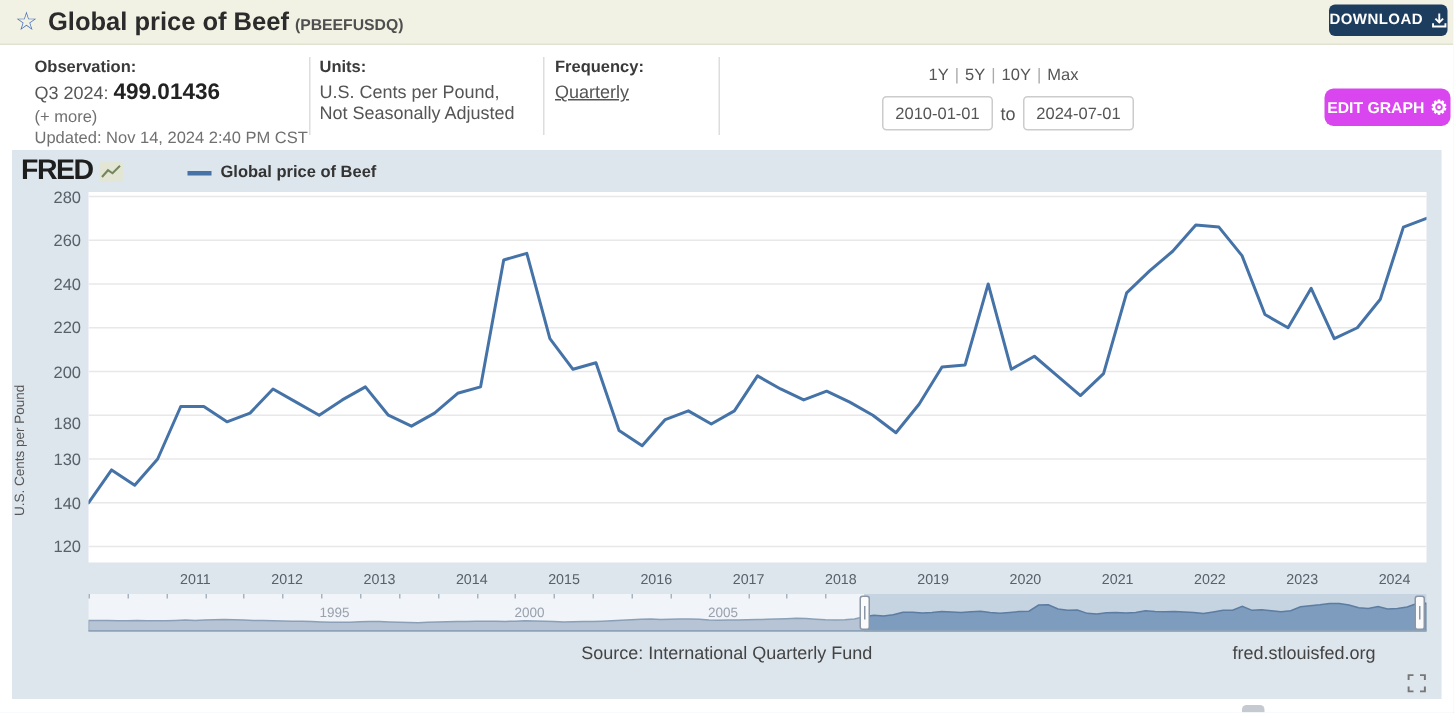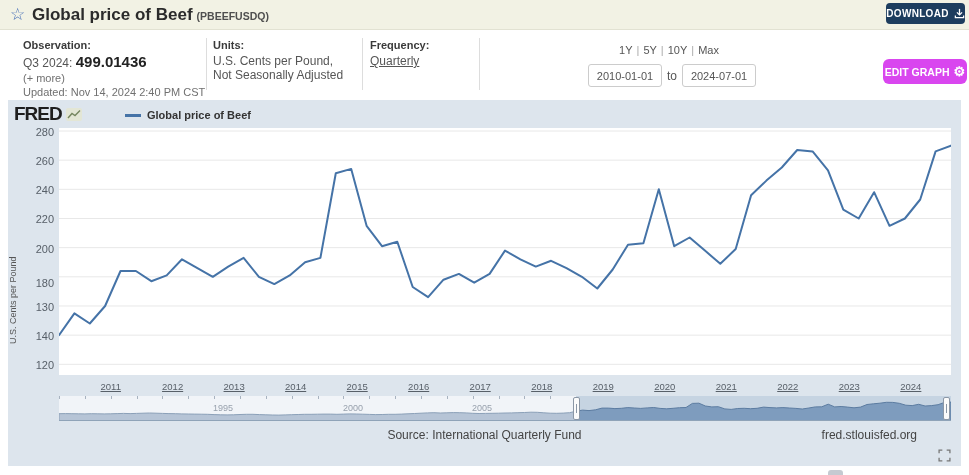--- a/index.html
+++ b/index.html
@@ -54,21 +54,21 @@
   .legend { position:absolute; left:117px; top:9px; display:flex; align-items:center; }
   .legend-dash { width:16px; height:3px; background:#4573a7; margin-right:6px; }
   .legend-label { font-size:11px; font-weight:bold; color:#333; }
 
   .y-axis-title { position:absolute; left:0px; top:105px; height:190px; width:14px;
     writing-mode:vertical-rl; transform:rotate(180deg); text-align:center;
     font-size:9px; color:#555; }
 
   .plot { position:absolute; left:51px; top:28px; width:892px; height:247px; background:#fff; }
   .y-label { position:absolute; width:34px; text-align:right; font-size:11px; color:#586069; }
-  .x-label { position:absolute; top:281px; width:40px; text-align:left; font-size:9.5px; color:#586069;text-decoration:underline; }
+  .x-label { position:absolute; top:281px; width:40px; text-align:right; font-size:9.5px; color:#586069; }
 
   
   .slider { position:absolute; left:51px; top:296px; width:892px; height:25px; background:#f1f4f8; }
   .slider svg { display:block; }
   .slider-base { position:absolute; left:0; top:4px; }
   .sel-region { position:absolute; left:517px; top:0; width:375px; height:25px;
     background:#c6d4e2; overflow:hidden; cursor:grab; }
   .sel-region svg { position:absolute; left:-517px; top:4px; }
   .slider-bottom { position:absolute; left:0; top:24px; width:892px; height:1px; background:#8fa3b8; }
   .tickrow { position:absolute; left:0; top:0; width:892px; height:4px; }

